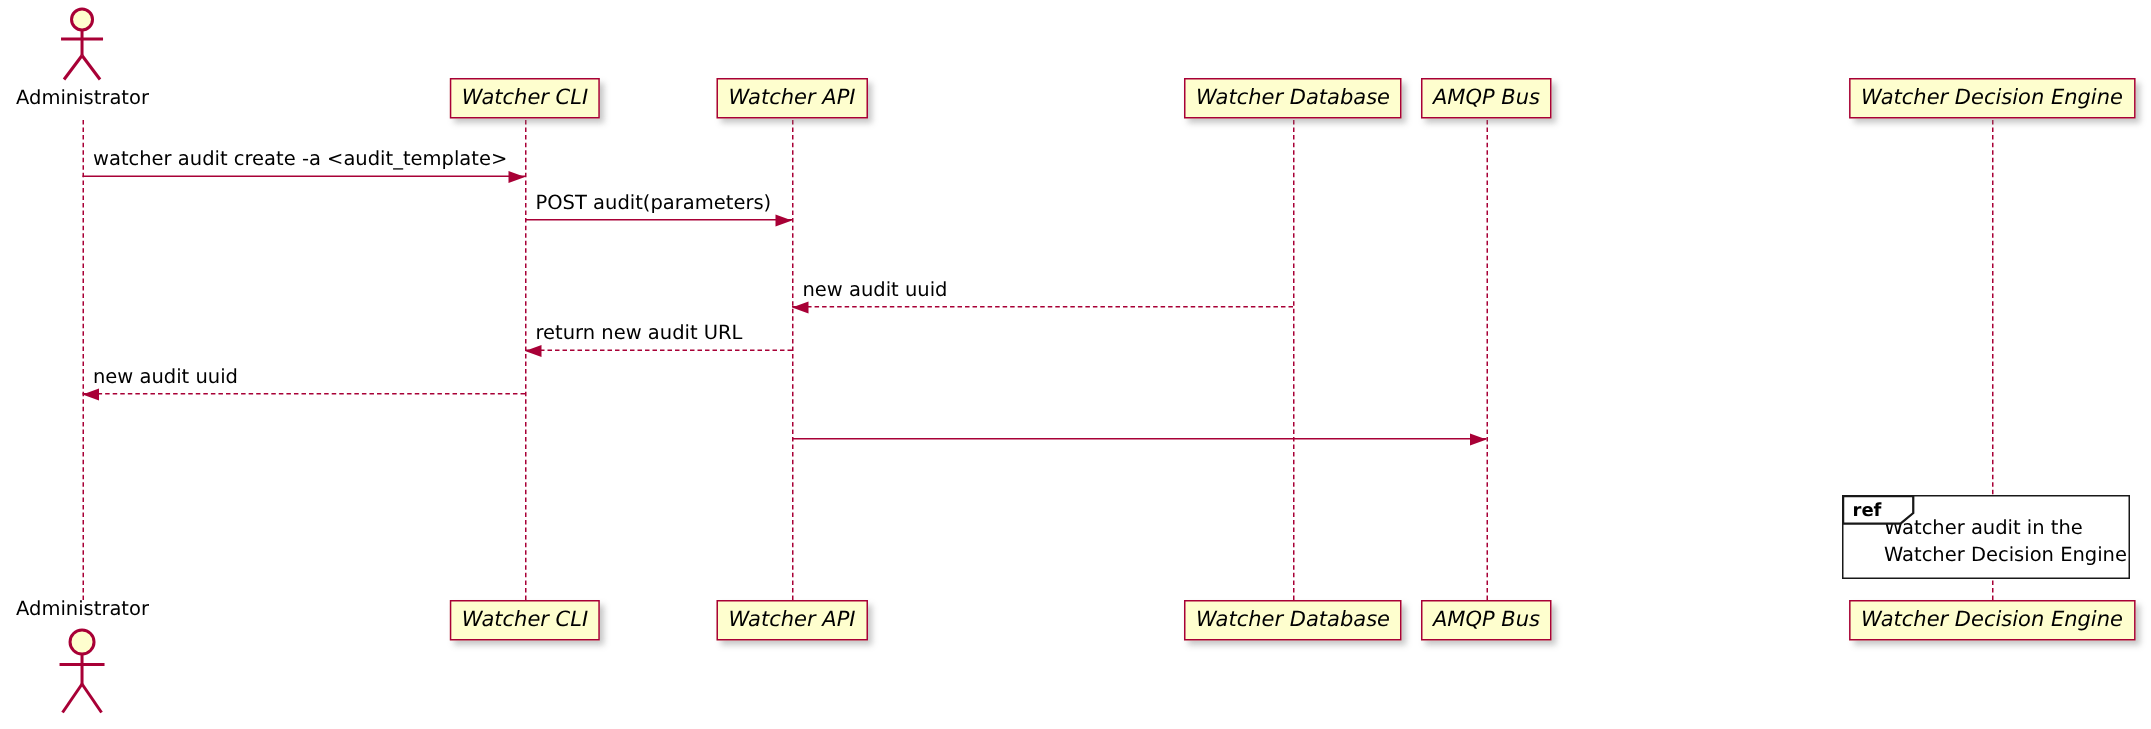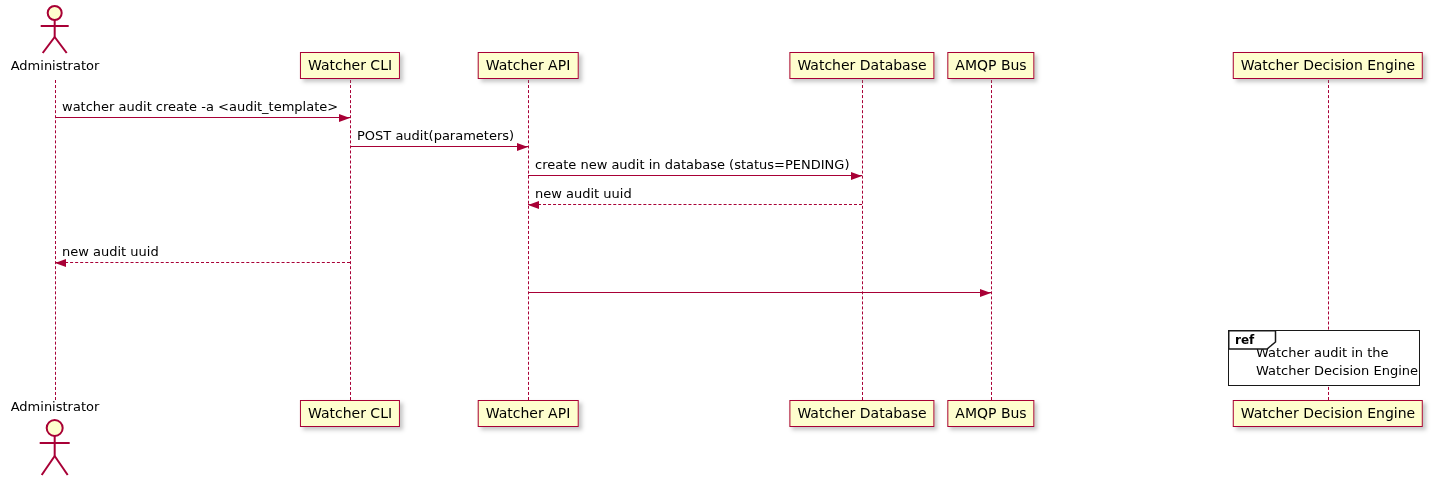--- a/index.html
+++ b/index.html
@@ -32,20 +32,21 @@
   .pbox {
     position: absolute;
     transform: translateX(-50%);
     background: var(--fill);
     border: 1.5px solid var(--line);
     padding: 4px 7px;
     font-size: 14px;
     line-height: 17px;
     white-space: nowrap;
     box-shadow: 3px 3px 4px rgba(130,130,130,0.45);
+    font-style: italic;
   }
   .actor {
     position: absolute;
     transform: translateX(-50%);
     display: flex;
     flex-direction: column;
     align-items: center;
   }
   .actor-label {
     font-size: 13px;
@@ -124,27 +125,27 @@
   <div class="message solid right" style="left:55px; top:98px; width:295px; height:20px">
     <div class="lbl">watcher audit create -a &lt;audit_template&gt;</div>
     <div class="line"></div>
     <div class="head"></div>
   </div>
   <div class="message solid right" style="left:350px; top:127px; width:178px; height:20px">
     <div class="lbl">POST audit(parameters)</div>
     <div class="line"></div>
     <div class="head"></div>
   </div>
-  <div class="message solid right" style="left:528px; top:156px; width:334px; height:20px">
-    <div class="lbl">create new audit in database (status=PENDING)</div>
+  <div class="message dashed left" style="left:528px; top:185px; width:334px; height:20px">
+    <div class="lbl">new audit uuid</div>
     <div class="line"></div>
     <div class="head"></div>
   </div>
-  <div class="message dashed left" style="left:528px; top:185px; width:334px; height:20px">
-    <div class="lbl">new audit uuid</div>
+  <div class="message dashed left" style="left:350px; top:214px; width:178px; height:20px">
+    <div class="lbl">return new audit URL</div>
     <div class="line"></div>
     <div class="head"></div>
   </div>
   <div class="message dashed left" style="left:55px; top:243px; width:295px; height:20px">
     <div class="lbl">new audit uuid</div>
     <div class="line"></div>
     <div class="head"></div>
   </div>
   <div class="message solid right" style="left:528px; top:273px; width:463px; height:20px">
     <div class="line"></div>

